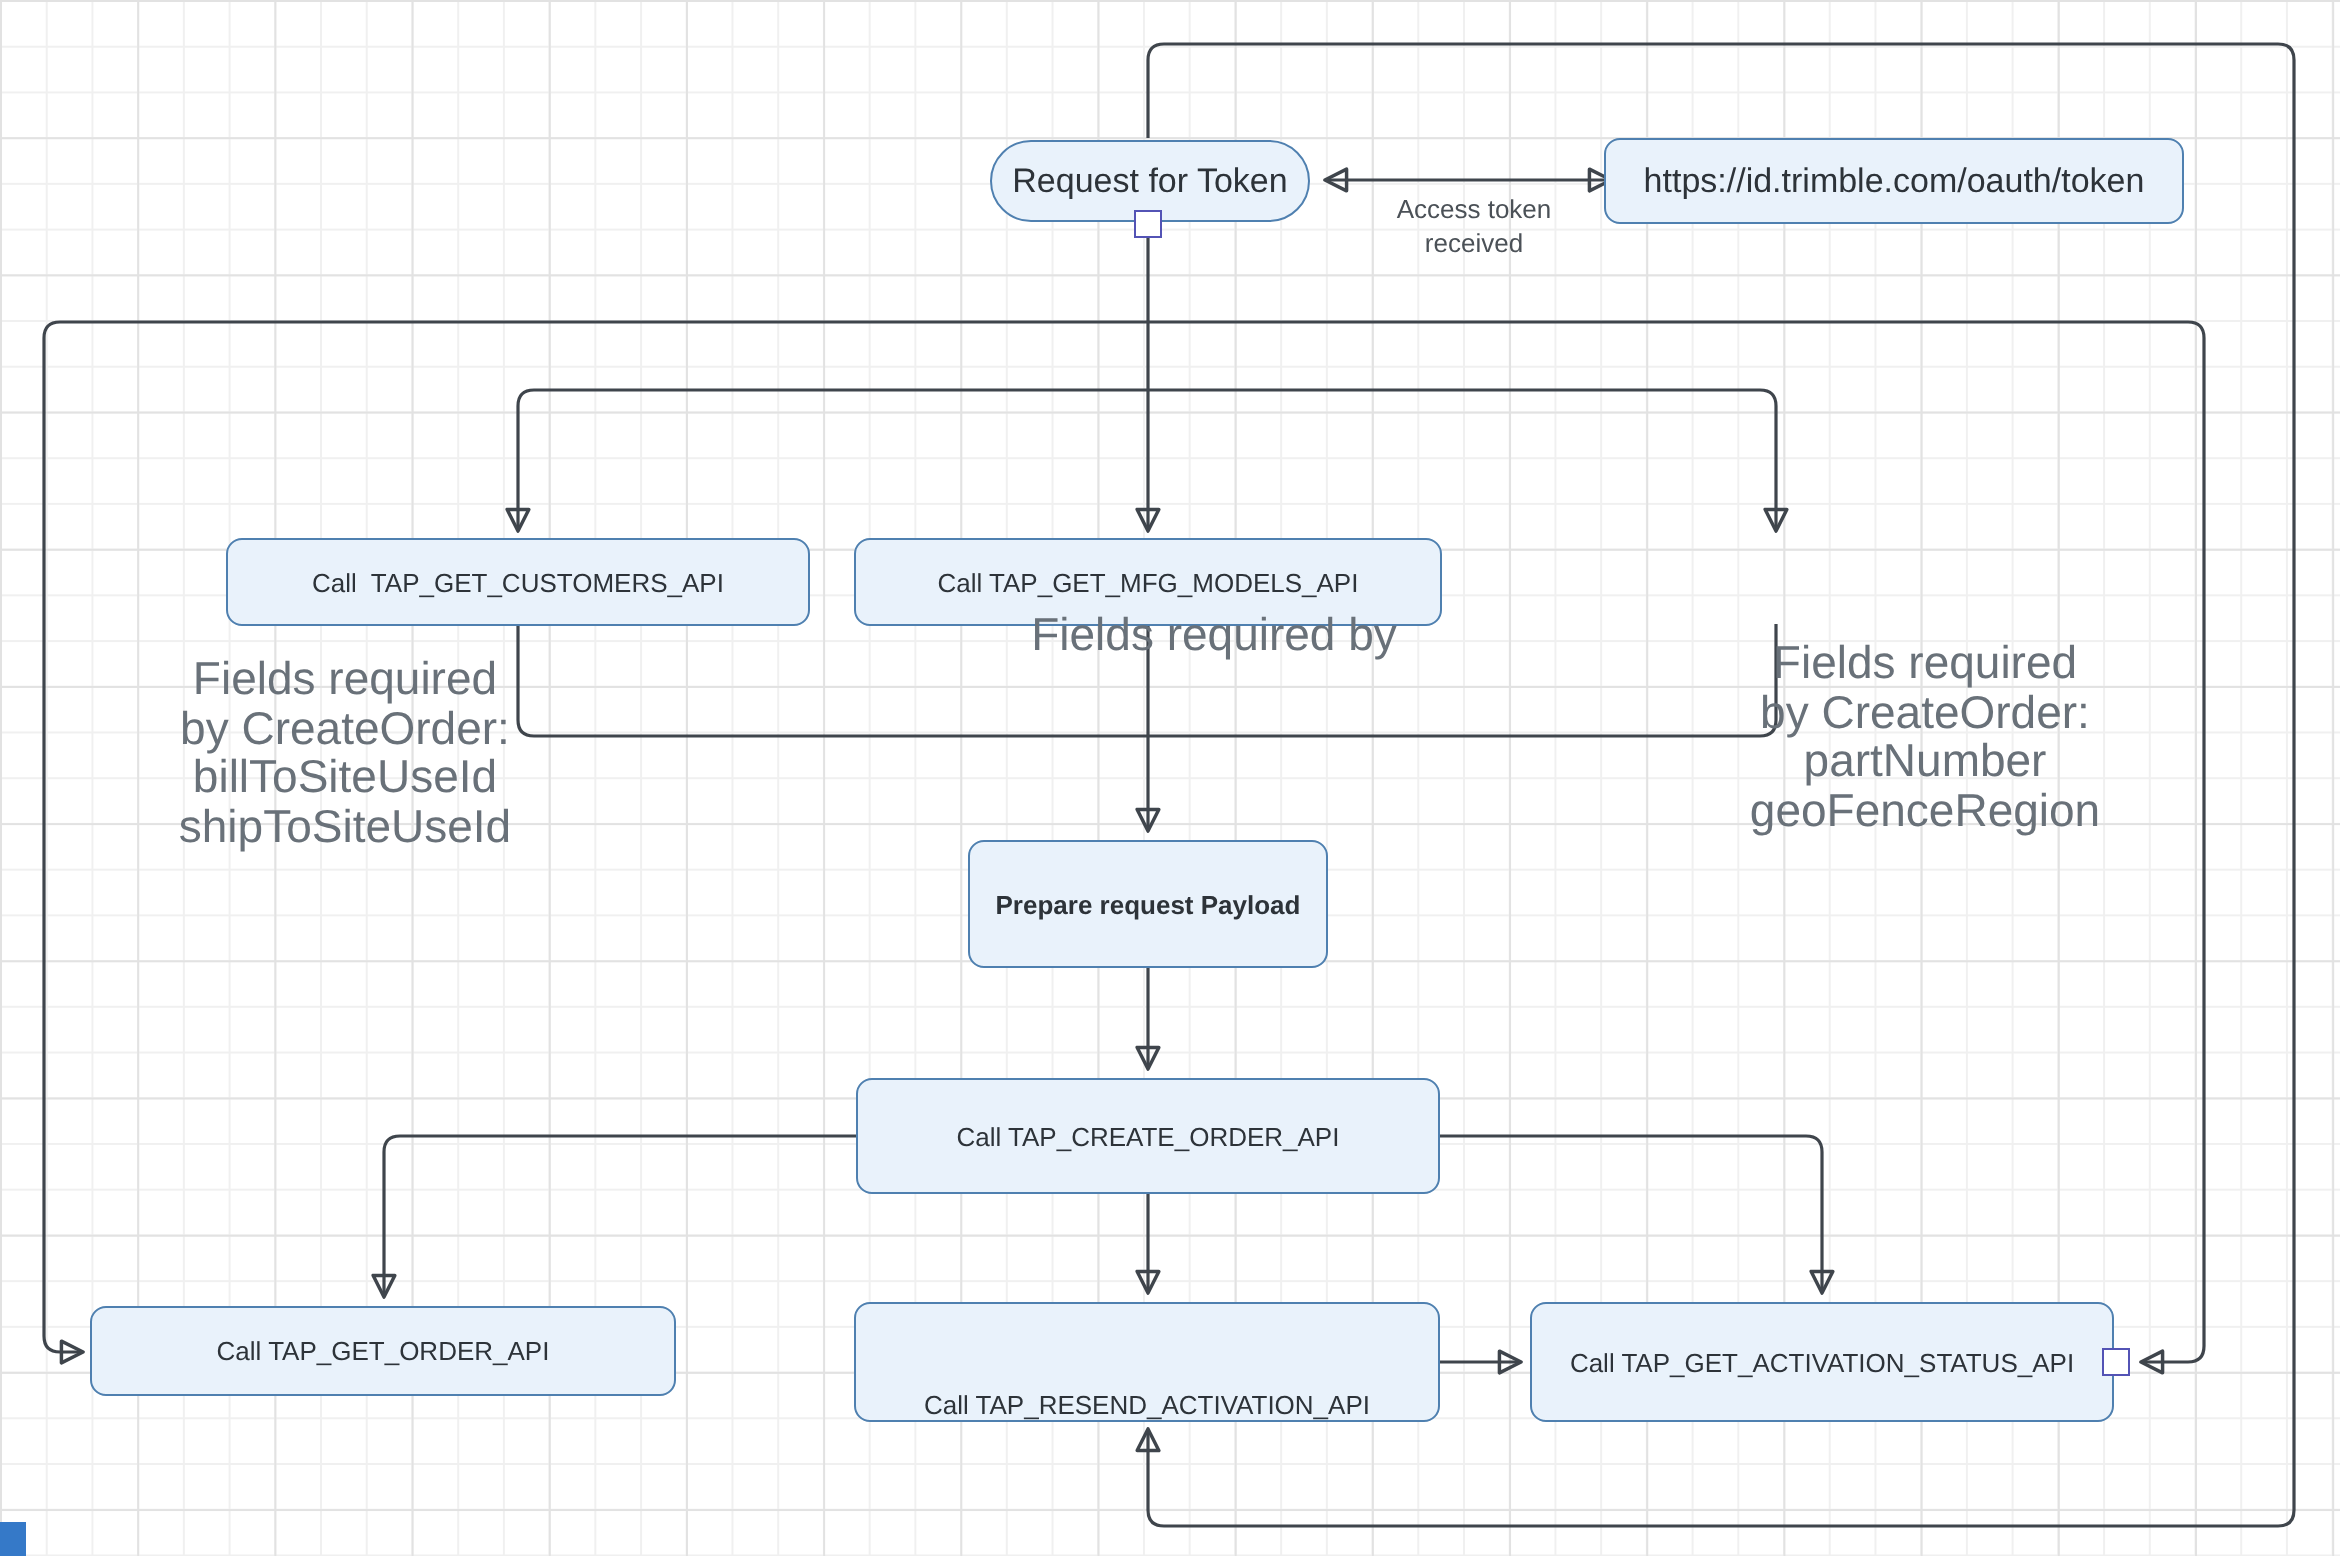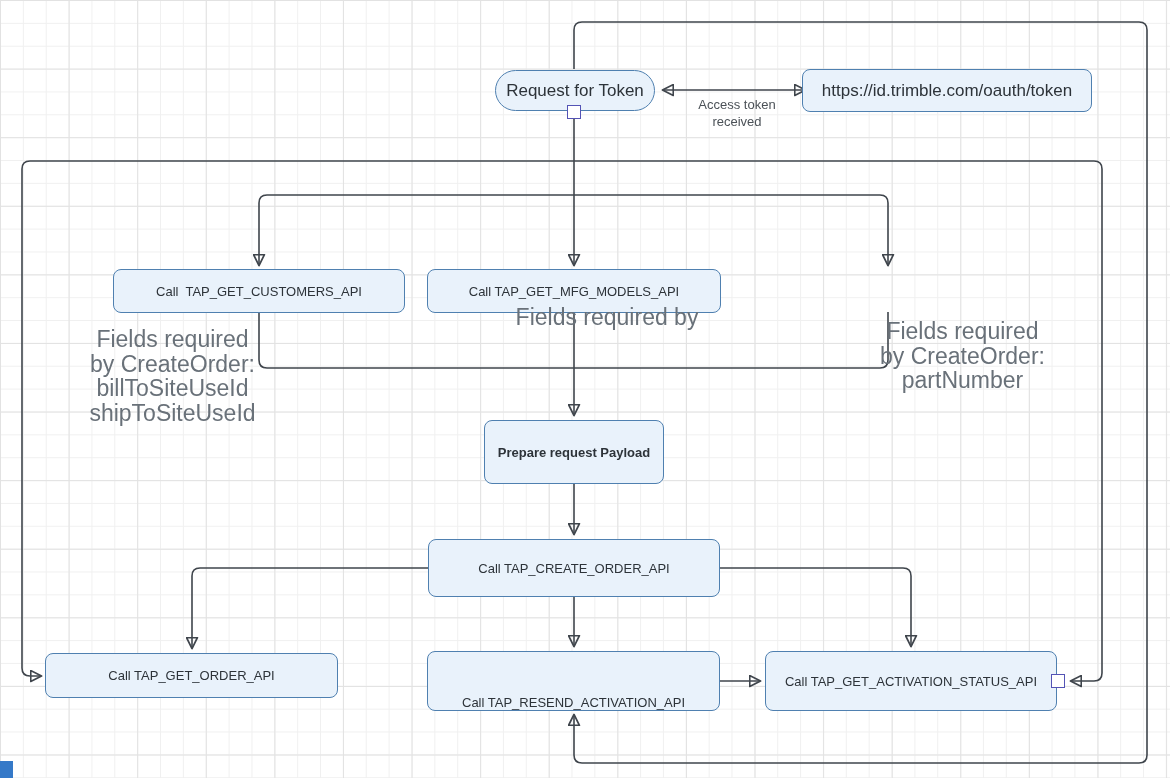--- a/index.html
+++ b/index.html
@@ -98,20 +98,21 @@
   </div>
 
   <div class="annot" style="left:457px;top:305px;width:300px;">
     <div>Fields required by</div>
   </div>
 
   <div class="annot" style="left:845px;top:319px;width:235px;">
     <div>Fields required</div>
     <div>by CreateOrder:</div>
     <div>partNumber</div>
+    <div>geoFenceRegion</div>
   </div>
 
   <div class="node bold" style="left:484px;top:420px;width:180px;height:64px;">
     <span>Prepare request Payload</span>
   </div>
 
   <div class="node" style="left:45px;top:653px;width:293px;height:45px;">
     <span>Call TAP_GET_ORDER_API</span>
   </div>
 

